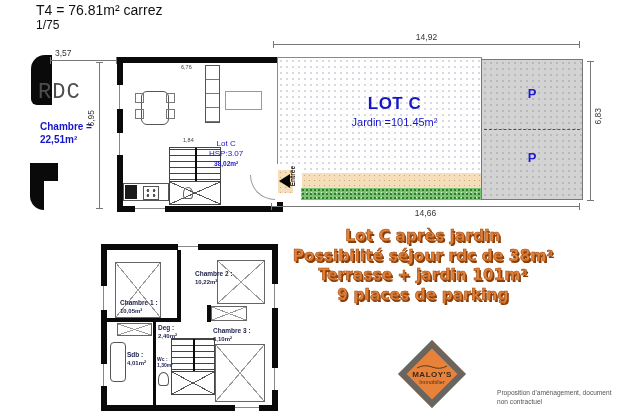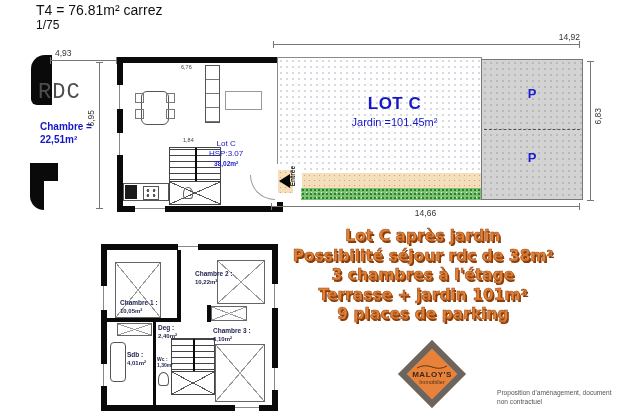--- a/index.html
+++ b/index.html
@@ -72,21 +72,21 @@
   <div class="abs wallpiece" style="left:31px;top:55px;width:21px;height:50px;border-radius:14px 0 0 6px;"></div>
   <div class="abs wallpiece" style="left:30px;top:163px;width:14px;height:47px;border-radius:0 0 0 16px;"></div>
   <div class="abs wallpiece" style="left:30px;top:163px;width:28px;height:18px;"></div>
 
   <div class="abs floor-label" style="left:38px;top:80px;">RDC</div>
   <div class="abs blue" style="left:40px;top:120px;font-size:10px;font-weight:bold;line-height:13px;">
     <div>Chambre =</div>
     <div>22,51m²</div>
   </div>
 
-  <div class="abs dim-label" style="left:55px;top:48px;">4,93</div>
+  <div class="abs dim-label" style="left:55px;top:48px;">3,57</div>
   <div class="abs dim-h" style="left:50px;top:60px;width:67px;"></div>
 
   <div class="abs dim-v" style="left:99px;top:62px;height:147px;"></div>
   <div class="abs dim-label vtext" style="left:86px;top:110px;">6,95</div>
 
   <div class="abs plan" style="left:117px;top:57px;width:166px;height:155px;">
 
     <div class="win win-v" style="left:-6px;top:22px;width:6px;height:24px;"></div>
     <div class="win win-v" style="left:-6px;top:70px;width:6px;height:22px;"></div>
     <div class="win win-v" style="right:-6px;top:20px;width:6px;height:26px;"></div>
@@ -139,21 +139,21 @@
   <div class="abs tan" style="left:278px;top:170px;width:15px;height:23px;"></div>
   <div class="abs" style="left:279px;top:174px;width:0;height:0;border-top:7px solid transparent;border-bottom:7px solid transparent;border-right:11px solid #050505;"></div>
   <div class="abs vtext" style="left:289px;top:166px;font-size:6.5px;font-weight:bold;color:#111;">Entrée</div>
 
   <div class="abs parking" style="left:481px;top:59px;width:102px;height:141px;box-sizing:border-box;">
     <div class="abs" style="left:2px;right:2px;top:69px;border-top:1px dashed #555;"></div>
     <div class="abs p-label" style="top:26px;">P</div>
     <div class="abs p-label" style="top:90px;">P</div>
   </div>
 
-  <div class="abs dim-label" style="left:273px;top:32px;width:307px;text-align:right;">14,92</div>
+  <div class="abs dim-label" style="left:273px;top:32px;width:307px;text-align:center;">14,92</div>
   <div class="abs dim-h" style="left:273px;top:44px;width:307px;"></div>
 
   <div class="abs dim-v" style="left:590px;top:61px;height:140px;"></div>
   <div class="abs dim-label vtext" style="left:593px;top:108px;">6,83</div>
 
   <div class="abs dim-h" style="left:271px;top:206px;width:309px;"></div>
   <div class="abs dim-label" style="left:271px;top:208px;width:309px;text-align:center;">14,66</div>
 
 
   <div class="abs plan" style="left:101px;top:244px;width:177px;height:167px;">
@@ -206,21 +206,20 @@
     </div>
     <div class="abs room-label" style="left:50px;top:106px;font-size:5px;line-height:6px;">
       <div>Wc :</div>
       <div class="area" style="font-size:5px;">1,30m²</div>
     </div>
   </div>
 
   <div class="abs" style="left:268px;top:227px;width:310px;text-align:center;">
     <div class="promo-line">Lot C après jardin</div>
     <div class="promo-line">Possibilité séjour rdc de 38m²</div>
-    <div class="promo-line">3 chambres à l'étage</div>
     <div class="promo-line">Terrasse + jardin 101m²</div>
     <div class="promo-line">9 places de parking</div>
   </div>
 
   <div class="abs" style="left:399px;top:341px;width:66px;height:66px;">
     <div class="diamond"></div>
     <div class="logo-text">
       <svg width="34" height="7" viewBox="0 0 34 7">
         <path d="M2 5 Q 9 1 17 4 T 32 3" stroke="#5a3a1a" stroke-width="1" fill="none"></path>
       </svg>

